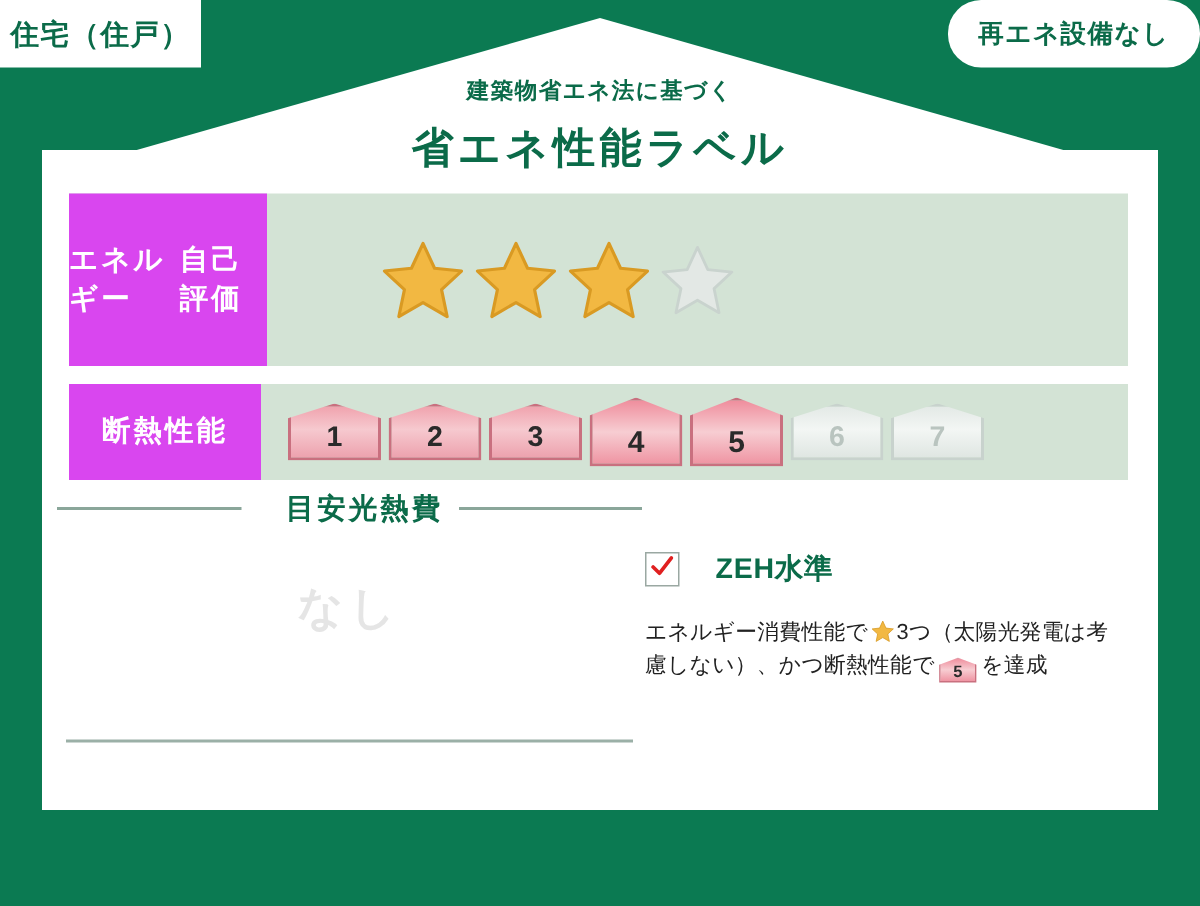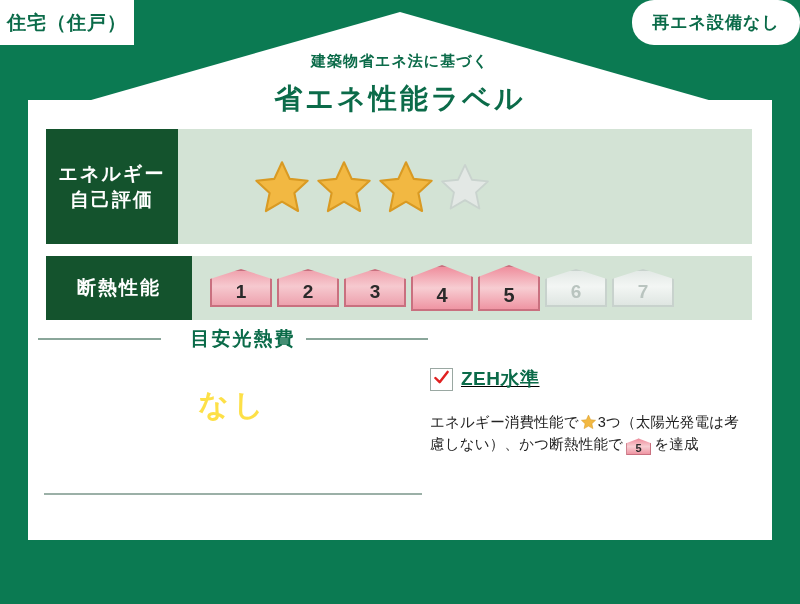--- a/index.html
+++ b/index.html
@@ -42,26 +42,26 @@
 
   
   .perf-row{
     position:absolute;display:flex;align-items:stretch;
     background:#d3e3d5;
   }
   #row-energy{left:46px;top:129px;width:706px;height:115px;}
   #row-insul{left:46px;top:256px;width:706px;height:64px;}
 
   .perf-key{
-    background:#14532d;color:#ffffff;font-weight:bold;
-    display:flex;flex-direction:column;align-items:center;justify-content:center;
+    background:#d946ef;color:#ffffff;font-weight:bold;
+    display:flex;align-items:center;justify-content:center;
     letter-spacing:2px;line-height:1.32;flex:0 0 auto;
   }
   #key-energy{width:132px;font-size:19px;}
-  #key-insul{width:146px;font-size:19px;}
+  #key-insul{width:128px;font-size:19px;}
 
   .perf-val{flex:1 1 auto;display:flex;align-items:center;}
   #stars-area{padding-left:75px;gap:4px;}
   #houses-area{padding-left:18px;gap:5px;}
 
   
   .star{width:58px;height:56px;display:block;}
   .star.small{width:52px;height:50px;}
 
   
@@ -90,29 +90,29 @@
 
   
   #cost-head{
     position:absolute;left:38px;top:326px;width:390px;
     display:flex;align-items:center;gap:10px;color:#0b6b49;
   }
   #cost-head .rule{flex:1 1 auto;height:2px;background:#8aa69a;}
   #cost-head-text{font-size:19px;font-weight:bold;letter-spacing:2px;white-space:nowrap;margin-left:20px;}
   #cost-value{
     position:absolute;left:38px;top:385px;width:390px;text-align:center;
-    font-size:30px;font-weight:bold;color:#fde047;letter-spacing:4px;
+    font-size:30px;font-weight:bold;color:#e5e5e5;letter-spacing:4px;
   }
   #cost-divider{
     position:absolute;left:44px;top:493px;width:378px;height:2px;background:#9bb0a7;
   }
 
   
   #zeh{position:absolute;left:430px;top:366px;width:320px;}
-  #zeh-head{display:flex;align-items:center;gap:8px;text-decoration:underline;}
+  #zeh-head{display:flex;align-items:center;gap:24px;}
   .checkbox{
     width:21px;height:21px;border:1.5px solid #9aa8a2;background:#fff;
     position:relative;flex:0 0 auto;
   }
   .checkbox .tick{
     position:absolute;left:3px;top:1px;width:15px;height:16px;
   }
   #zeh-title{font-size:19px;font-weight:bold;color:#0b6b49;letter-spacing:0.5px;}
   #zeh-desc{
     margin-top:19px;font-size:14.5px;color:#222;line-height:1.55;letter-spacing:0.2px;

